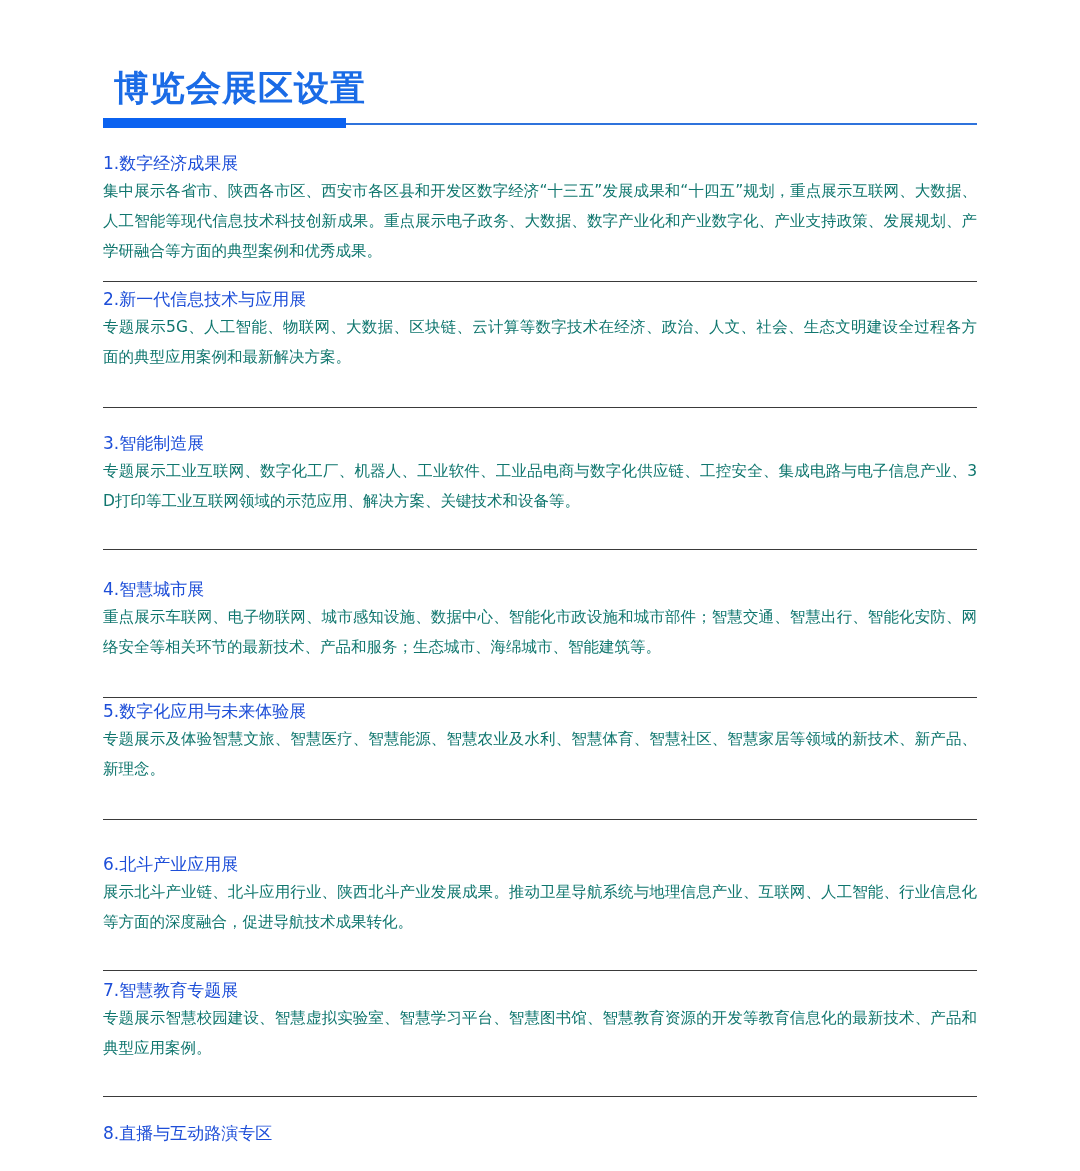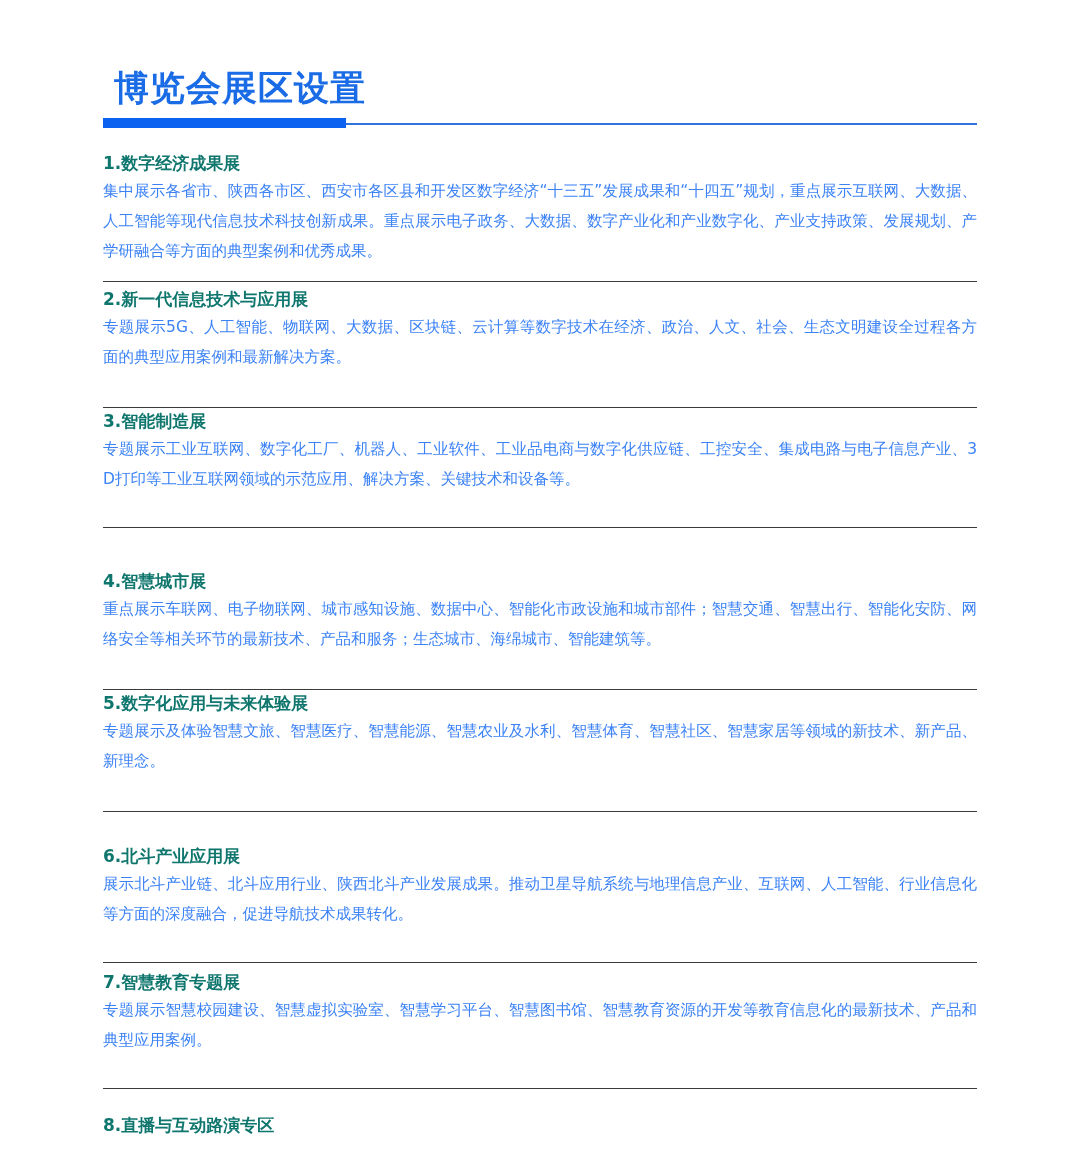--- a/index.html
+++ b/index.html
@@ -62,28 +62,28 @@
     }
     .section {
       position: relative;
       width: 874px;
       padding-bottom: 13px;
       border-bottom: 1.5px solid #3a3a3a;
     }
     .section-title {
       font-size: 17px;
       line-height: 26px;
-      font-weight: bold;
-      color: #0f766e;
+      font-weight: normal;
+      color: #1d4ed8;
       white-space: nowrap;
     }
     .section-body {
       font-size: 15.5px;
       line-height: 30px;
-      color: #3b82f6;
+      color: #0f766e;
       text-align: justify;
       word-break: break-all;
     }
   </style>
 </head>
 <body>
 
 <div class="page">
 
   <h1 class="page-title">博览会展区设置</h1>
@@ -98,26 +98,26 @@
     <div class="section" style="height:132px;">
       <div class="section-title">1.数字经济成果展</div>
       <div class="section-body">集中展示各省市、陕西各市区、西安市各区县和开发区数字经济“十三五”发展成果和“十四五”规划，重点展示互联网、大数据、人工智能等现代信息技术科技创新成果。重点展示电子政务、大数据、数字产业化和产业数字化、产业支持政策、发展规划、产学研融合等方面的典型案例和优秀成果。</div>
     </div>
 
     <div class="section" style="height:122px; margin-top:4px;">
       <div class="section-title">2.新一代信息技术与应用展</div>
       <div class="section-body">专题展示5G、人工智能、物联网、大数据、区块链、云计算等数字技术在经济、政治、人文、社会、生态文明建设全过程各方面的典型应用案例和最新解决方案。</div>
     </div>
 
-    <div class="section" style="height:120px; ">
+    <div class="section" style="height:120px; margin-top:22px;">
       <div class="section-title">3.智能制造展</div>
       <div class="section-body">专题展示工业互联网、数字化工厂、机器人、工业软件、工业品电商与数字化供应链、工控安全、集成电路与电子信息产业、3D打印等工业互联网领域的示范应用、解决方案、关键技术和设备等。</div>
     </div>
 
-    <div class="section" style="height:122px; margin-top:40px;">
+    <div class="section" style="height:122px; margin-top:26px;">
       <div class="section-title">4.智慧城市展</div>
       <div class="section-body">重点展示车联网、电子物联网、城市感知设施、数据中心、智能化市政设施和城市部件；智慧交通、智慧出行、智能化安防、网络安全等相关环节的最新技术、产品和服务；生态城市、海绵城市、智能建筑等。</div>
     </div>
 
     <div class="section" style="height:122px; ">
       <div class="section-title">5.数字化应用与未来体验展</div>
       <div class="section-body">专题展示及体验智慧文旅、智慧医疗、智慧能源、智慧农业及水利、智慧体育、智慧社区、智慧家居等领域的新技术、新产品、新理念。</div>
     </div>
 
     <div class="section" style="height:120px; margin-top:31px;">

